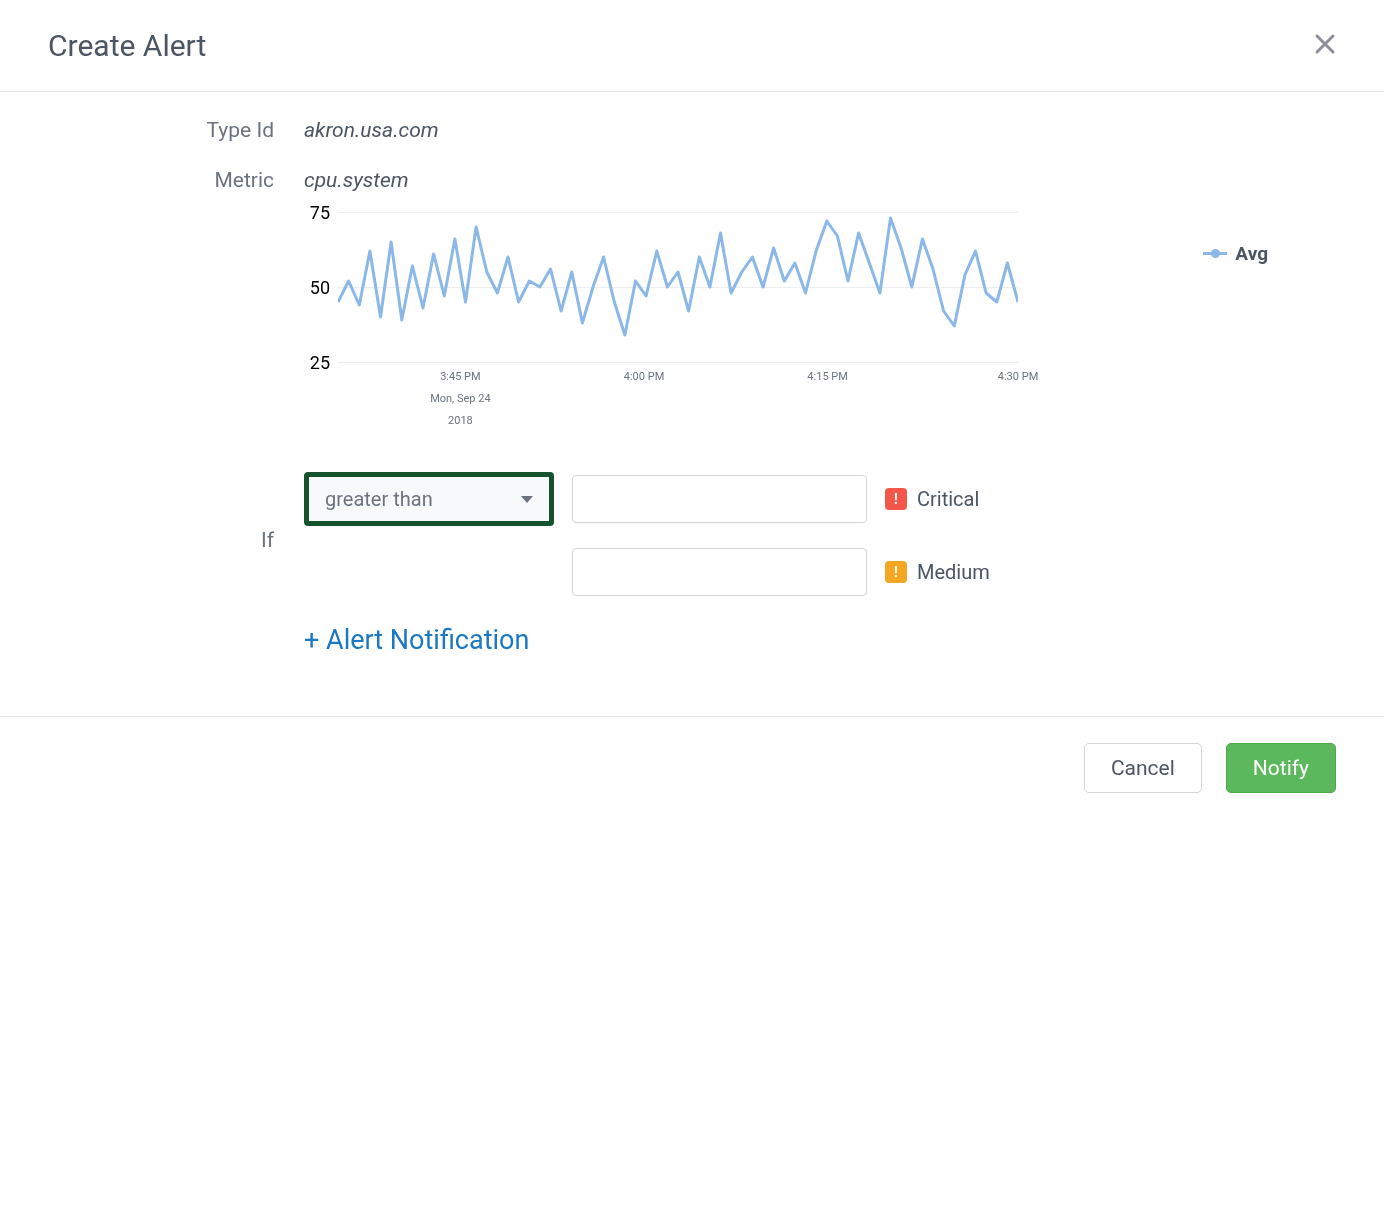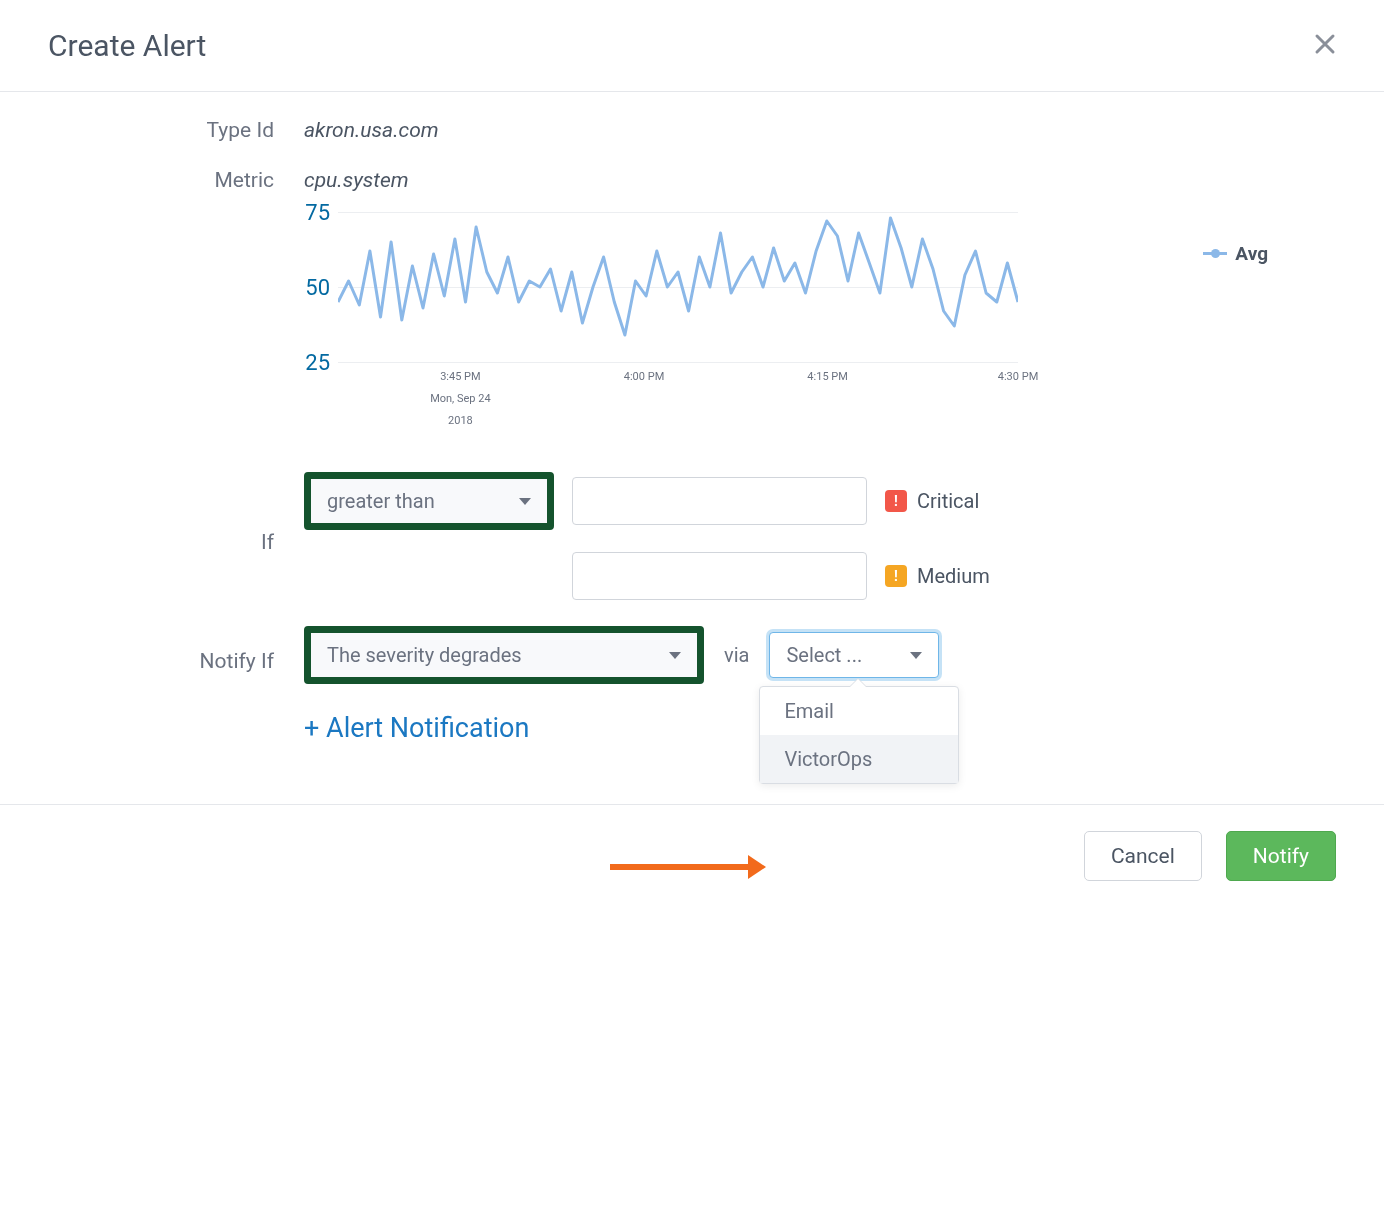--- a/index.html
+++ b/index.html
@@ -85,21 +85,21 @@
   }
   .legend-dot {
     width: 9px; height: 9px; background: #8bb8e8; border-radius: 50%;
     position: absolute; left: 8px; top: -3px;
   }
   .dropdown {
     display: inline-flex;
     align-items: center;
     justify-content: space-between;
     background: #f8f9fb;
-    border: 7px solid #14532d;
+    border: 5px solid #14532d;
     border-radius: 4px;
     padding: 10px 16px;
     font-size: 20px;
     color: #6b7280;
     cursor: pointer;
     min-width: 200px;
   }
   .dropdown .caret {
     margin-left: 14px;
     width: 0; height: 0;
@@ -213,22 +213,22 @@
   }
   .btn-primary {
     background: #5cb85c;
     color: #fff;
     border: 1px solid #4ea84e;
   }
   .yaxis-label {
     position: absolute;
     right: 100%;
     margin-right: 8px;
-    font-size: 22px;
-    color: #0369a1;
+    font-size: 18px;
+    color: #000000;
     transform: translateY(-50%);
   }
   .xaxis-label {
     position: absolute;
     top: 158px;
     font-size: 11px;
     color: #6b7280;
     text-align: center;
     transform: translateX(-50%);
     white-space: nowrap;
@@ -324,40 +324,20 @@
             <input class="text-input" type="text" style="">
             <div class="sev-badge">
               <span class="badge-box badge-medium">!</span>
               <span>Medium</span>
             </div>
           </div>
         </div>
       </div>
     </div>
 
-    <div class="row" style="margin-top:26px;">
-      <div class="label-col" style="padding-top:12px;">Notify If</div>
-      <div class="value-col" style="gap:20px;">
-        <div class="dropdown dropdown-wide">
-          <span>The severity degrades</span>
-          <span class="caret"></span>
-        </div>
-        <span class="via-text">via</span>
-        <div class="dropdown-container">
-          <div class="dropdown dropdown-focused" style="min-width:170px;">
-            <span>Select ...</span>
-            <span class="caret"></span>
-          </div>
-          <div class="dropdown-menu">
-            <div class="dropdown-item">Email</div>
-            <div class="dropdown-item hover">VictorOps</div>
-          </div>
-        </div>
-      </div>
-    </div>
 
     <div class="row" style="margin-top:6px;">
       <div class="label-col"></div>
       <div class="value-col">
         <span class="add-link">+ Alert Notification</span>
       </div>
     </div>
 
   </div>
 

